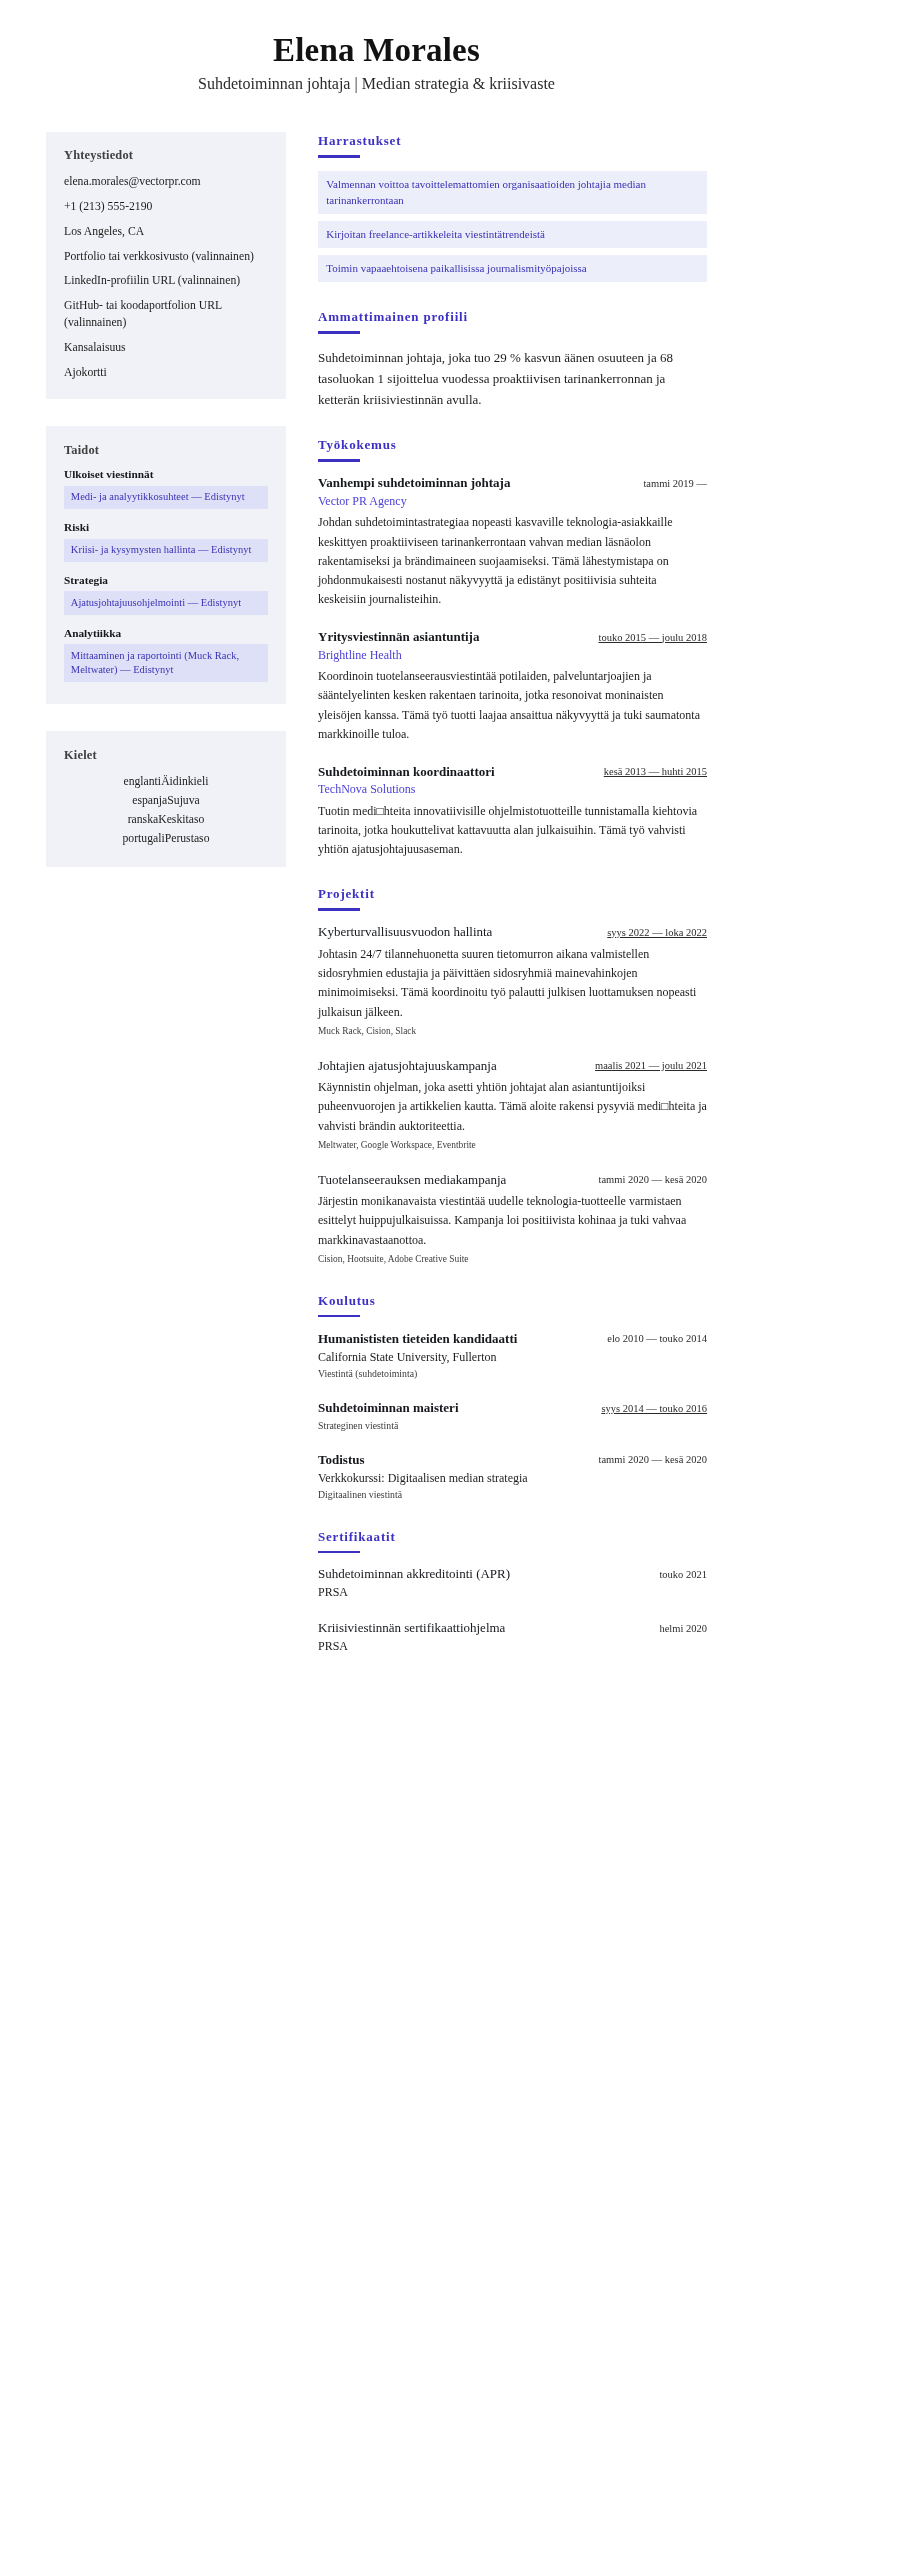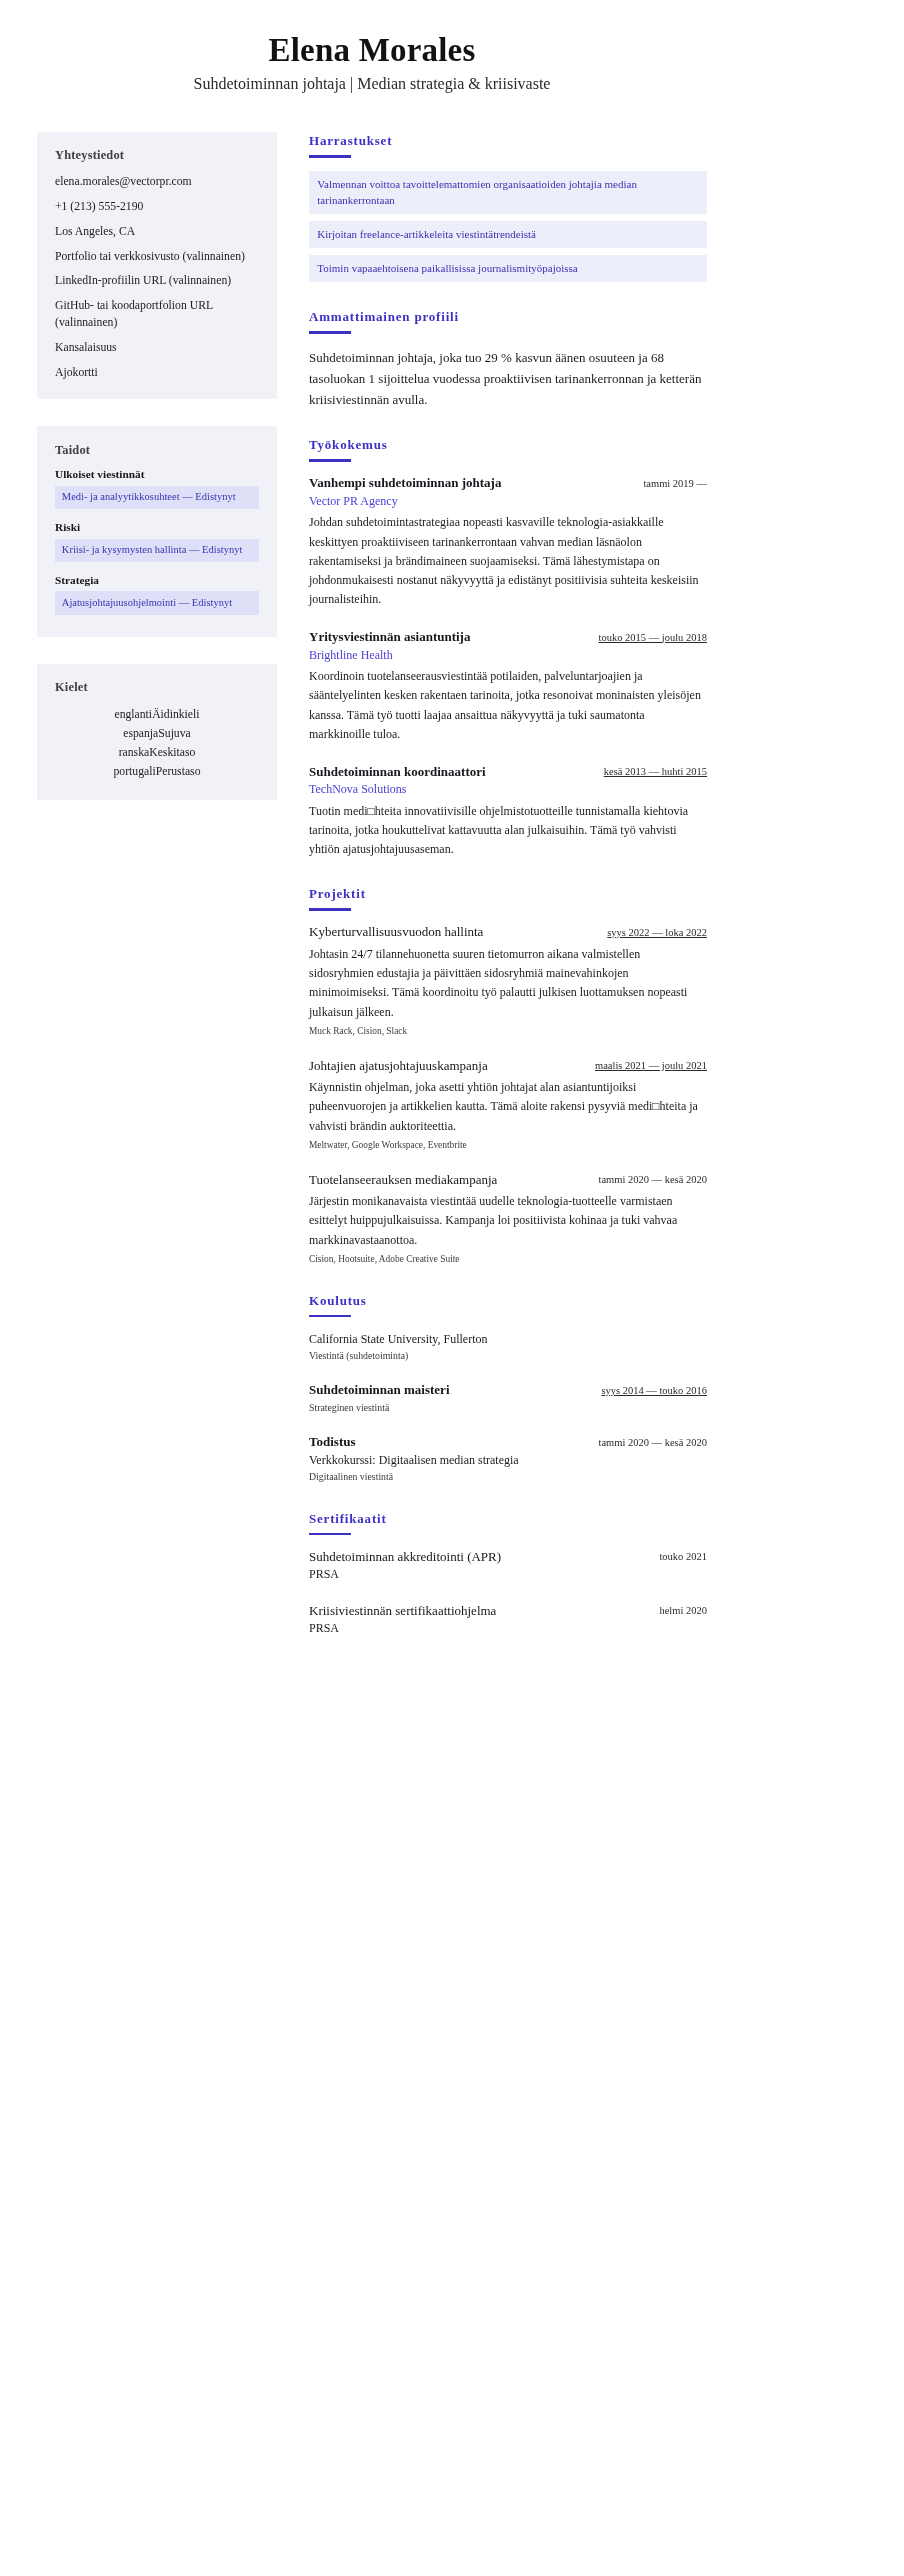--- a/index.html
+++ b/index.html
@@ -5,21 +5,21 @@
   * { box-sizing: border-box; }
   html, body { margin: 0; padding: 0; }
   body {
     width: 904px;
     background: #ffffff;
     font-family: "Liberation Serif", "DejaVu Serif", serif;
     color: #1a1a1a;
     -webkit-font-smoothing: antialiased;
   }
 
-  .page { width: 740px; padding: 0 0 45px 4px; }
+  .page { width: 740px; padding: 0 0 45px 13px; }
 
   
   .header { text-align: center; padding: 32px 30px 7.5px; }
   .name {
     font-size: 33px;
     font-weight: bold;
     letter-spacing: 0.2px;
     color: #121212;
     margin: 0 0 4.5px 0;
     line-height: 1.15;
@@ -223,20 +223,24 @@
         <div class="skill-group">
           <div class="skill-group-name">Riski</div>
           <div class="skill-chip">Kriisi- ja kysymysten hallinta — Edistynyt</div>
         </div>
 
         <div class="skill-group">
           <div class="skill-group-name">Strategia</div>
           <div class="skill-chip">Ajatusjohtajuusohjelmointi — Edistynyt</div>
         </div>
 
+        <div class="skill-group">
+          <div class="skill-group-name">Analytiikka</div>
+          <div class="skill-chip">Mittaaminen ja raportointi (Muck Rack, Meltwater) — Edistynyt</div>
+        </div>
       </section>
 
       <section class="card">
         <div class="card-title">Kielet</div>
 
         <div class="lang-row">
           <span>englanti</span>
           <span class="lang-level">Äidinkieli</span>
         </div>
         <div class="lang-row">
@@ -333,20 +337,24 @@
           <div class="entry-desc">Järjestin monikanavaista viestintää uudelle teknologia-tuotteelle varmistaen esittelyt huippujulkaisuissa. Kampanja loi positiivista kohinaa ja tuki vahvaa markkinavastaanottoa.</div>
           <div class="entry-tech">Cision, Hootsuite, Adobe Creative Suite</div>
         </div>
       </section>
 
       <section class="section">
         <h2 class="section-title">Koulutus</h2>
         <div class="section-rule"></div>
 
         <div class="entry">
+          <div class="entry-head">
+            <div class="entry-title">Humanististen tieteiden kandidaatti</div>
+            <div class="entry-date">elo 2010 — touko 2014</div>
+          </div>
           <div class="entry-org plain">California State University, Fullerton</div>
           <div class="entry-sub">Viestintä (suhdetoiminta)</div>
         </div>
 
         <div class="entry">
           <div class="entry-head">
             <div class="entry-title">Suhdetoiminnan maisteri</div>
             <div class="entry-date wide">syys 2014 — touko 2016</div>
           </div>
           <div class="entry-sub">Strateginen viestintä</div>

